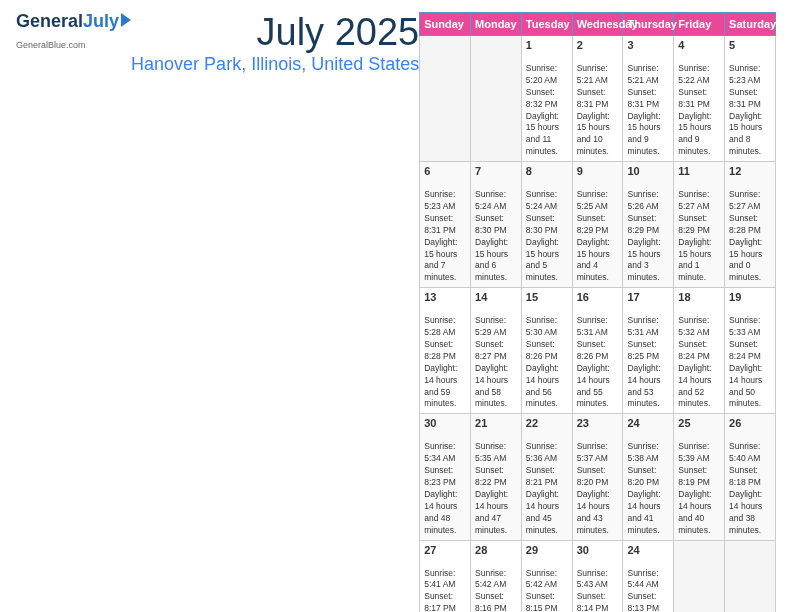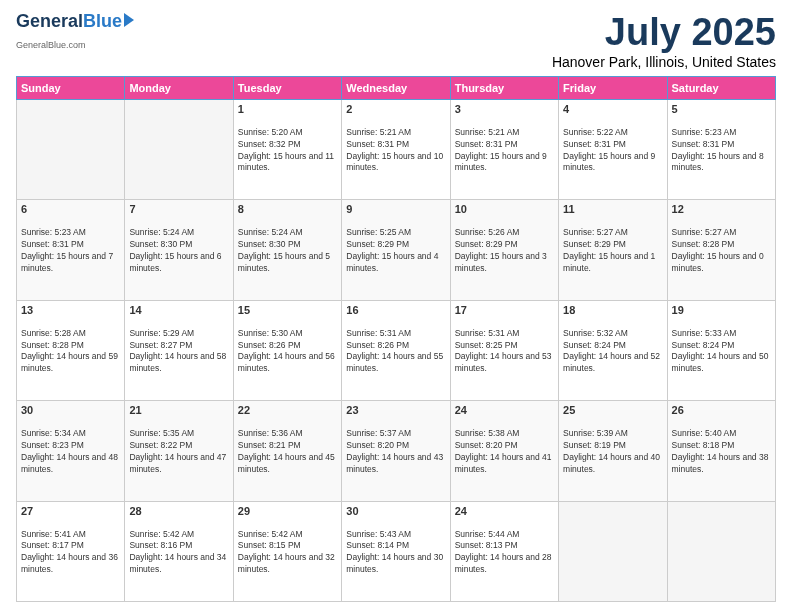--- a/index.html
+++ b/index.html
@@ -8,21 +8,21 @@
       height: 612px;
       font-family: Arial, sans-serif;
       background: #fff;
       overflow: hidden;
     }
     .page {
       width: 792px;
       height: 612px;
       padding: 12px 16px 10px 16px;
       display: flex;
-      flex-direction: column;
+      flex-direction: row;
     }
     .header {
       display: flex;
       justify-content: space-between;
       align-items: flex-start;
       margin-bottom: 6px;
     }
     .logo {
       display: flex;
       flex-direction: column;
@@ -49,27 +49,27 @@
     .logo-url {
       font-size: 9px;
       color: #666;
       margin-top: 10px;
     }
     .title-block {
       text-align: right;
     }
     .month-title {
       font-size: 38px;
-      font-weight: bold;
+      font-weight: normal;
       color: #1a3a5c;
       line-height: 1.1;
     }
     .location-title {
-      font-size: 14px;
-      color: #000000;
+      font-size: 18px;
+      color: #3b82f6;
       font-weight: normal;
     }
     .calendar {
       flex: 1;
       border: 1px solid #ccc;
       border-collapse: collapse;
       width: 100%;
       table-layout: fixed;
     }
     .calendar th {
@@ -111,21 +111,21 @@
     }
   </style>
 </head>
 <body>
 
 <div class="page">
   <div class="header">
     <div class="logo">
       <div class="logo-text">
         <span class="logo-general">General</span>
-        <span class="logo-blue">Blue</span>
+        <span class="logo-blue">July</span>
         <div class="logo-arrow"></div>
       </div>
       <span class="logo-url">GeneralBlue.com</span>
     </div>
     <div class="title-block">
       <div class="month-title">July 2025</div>
       <div class="location-title">Hanover Park, Illinois, United States</div>
     </div>
   </div>
 

